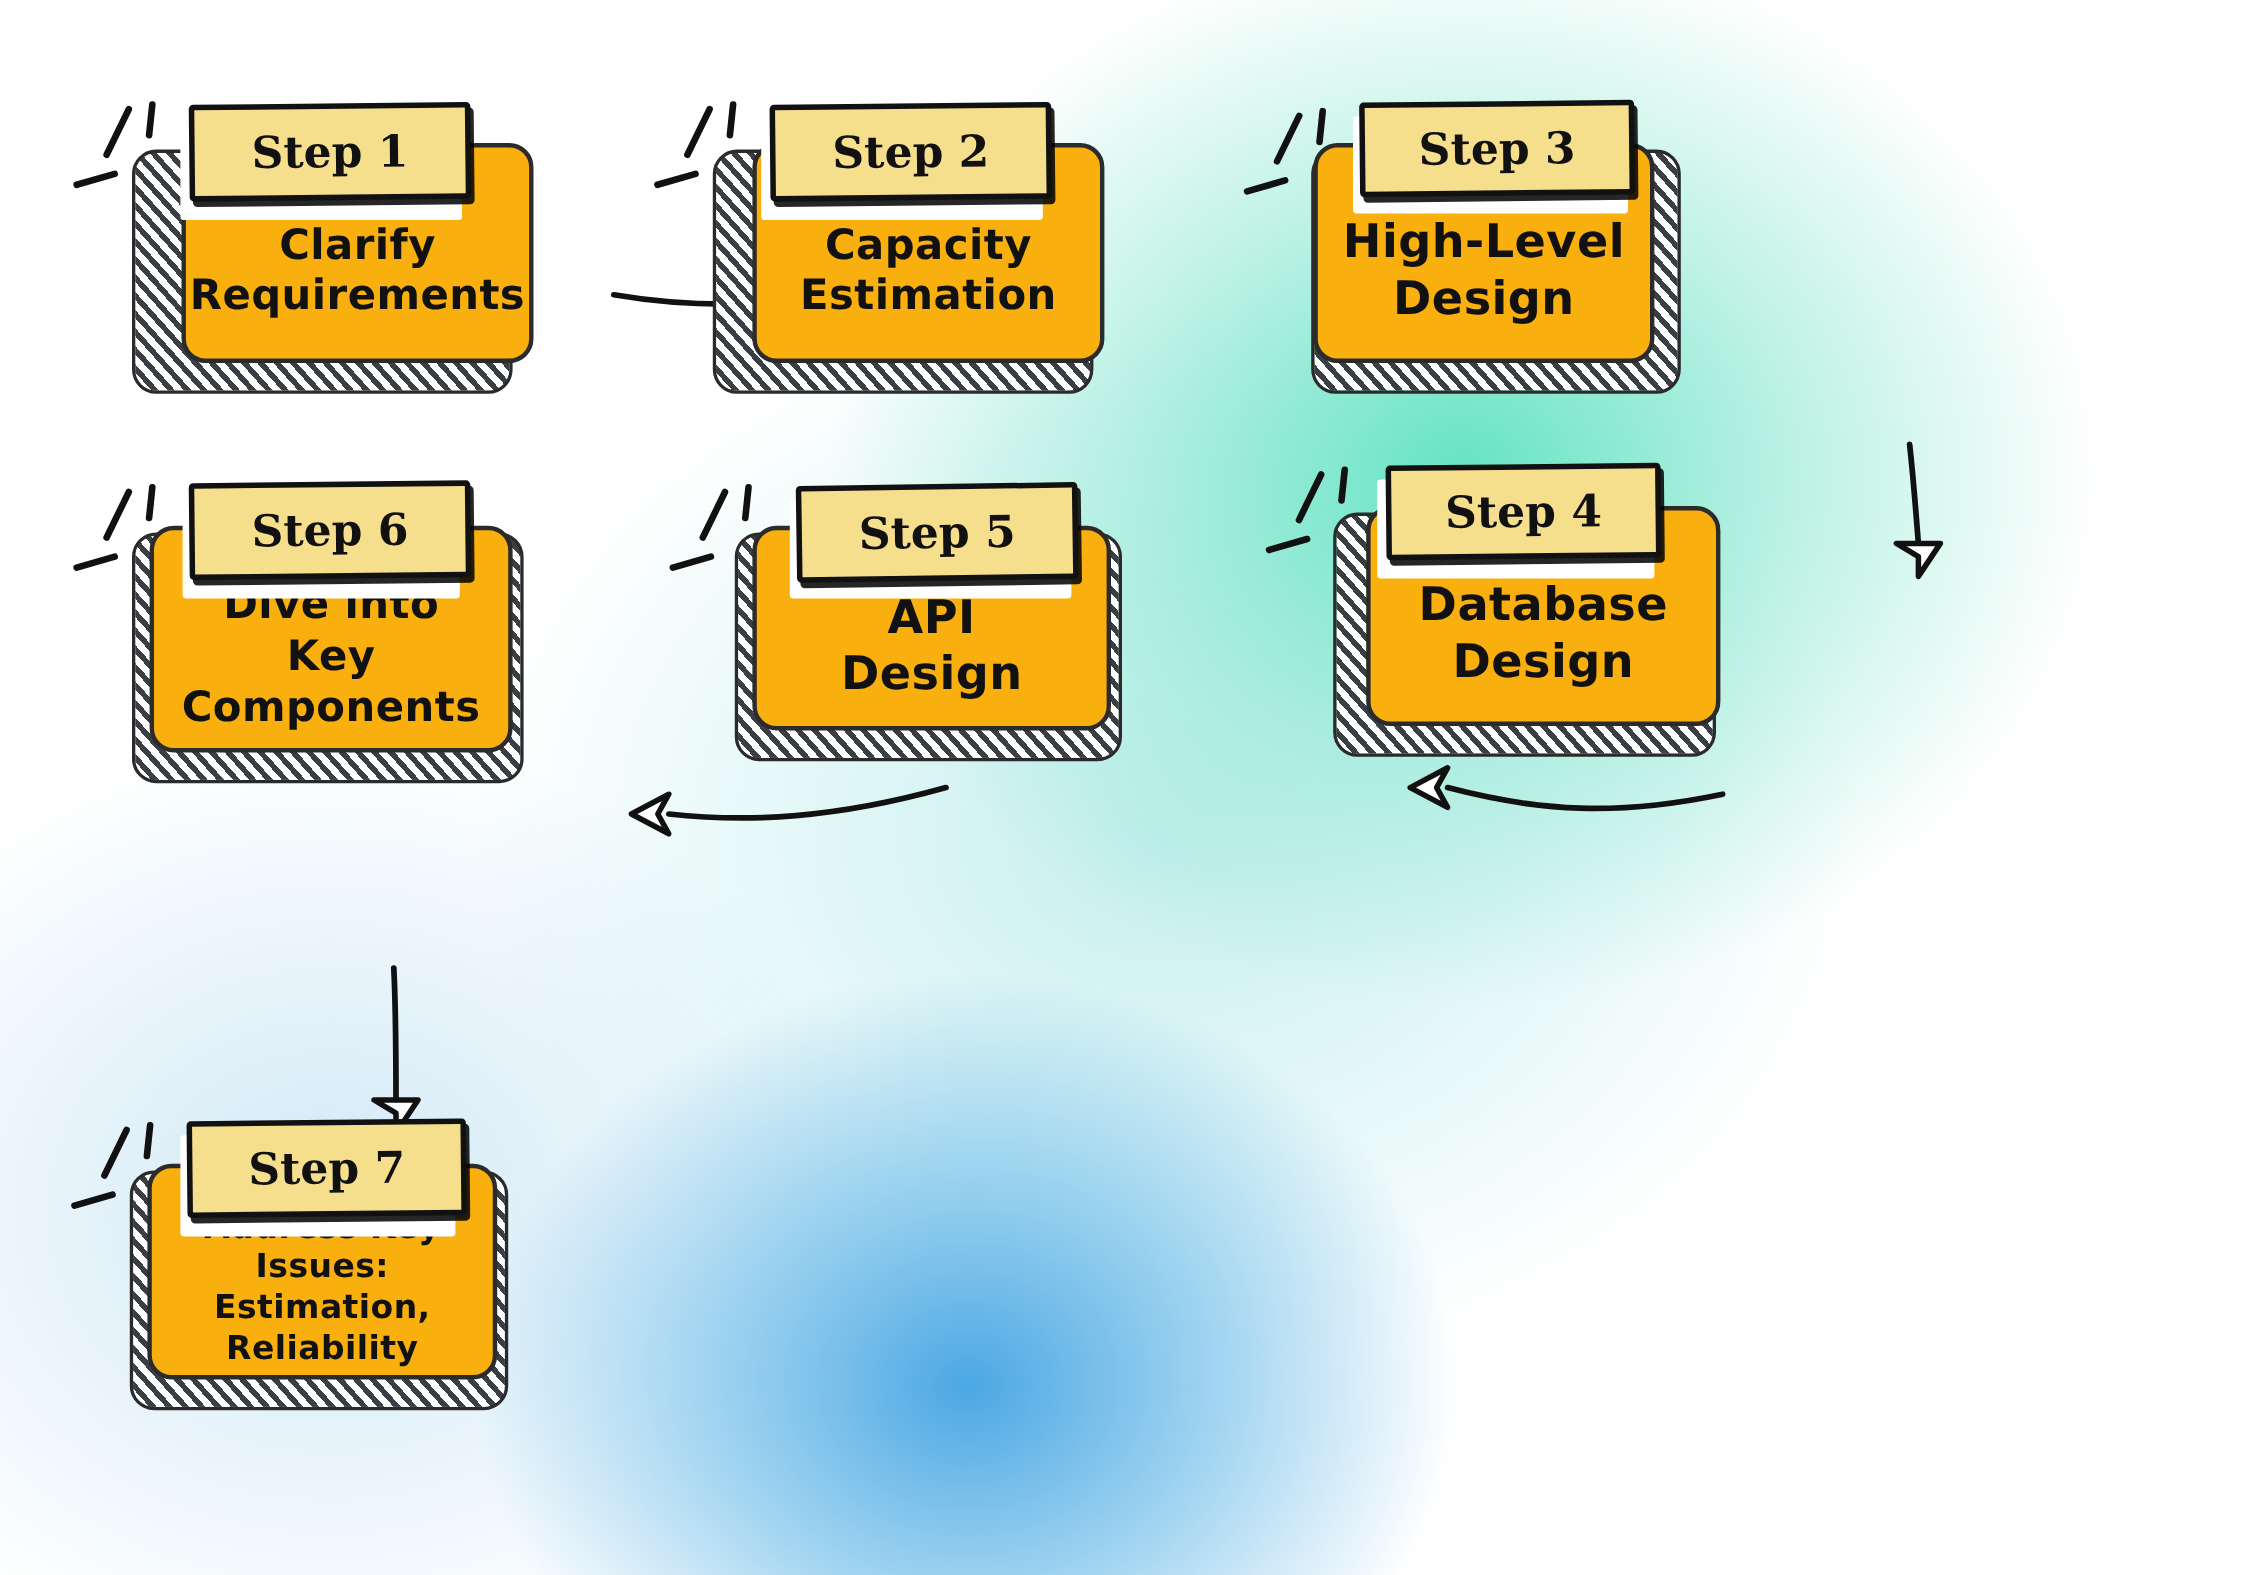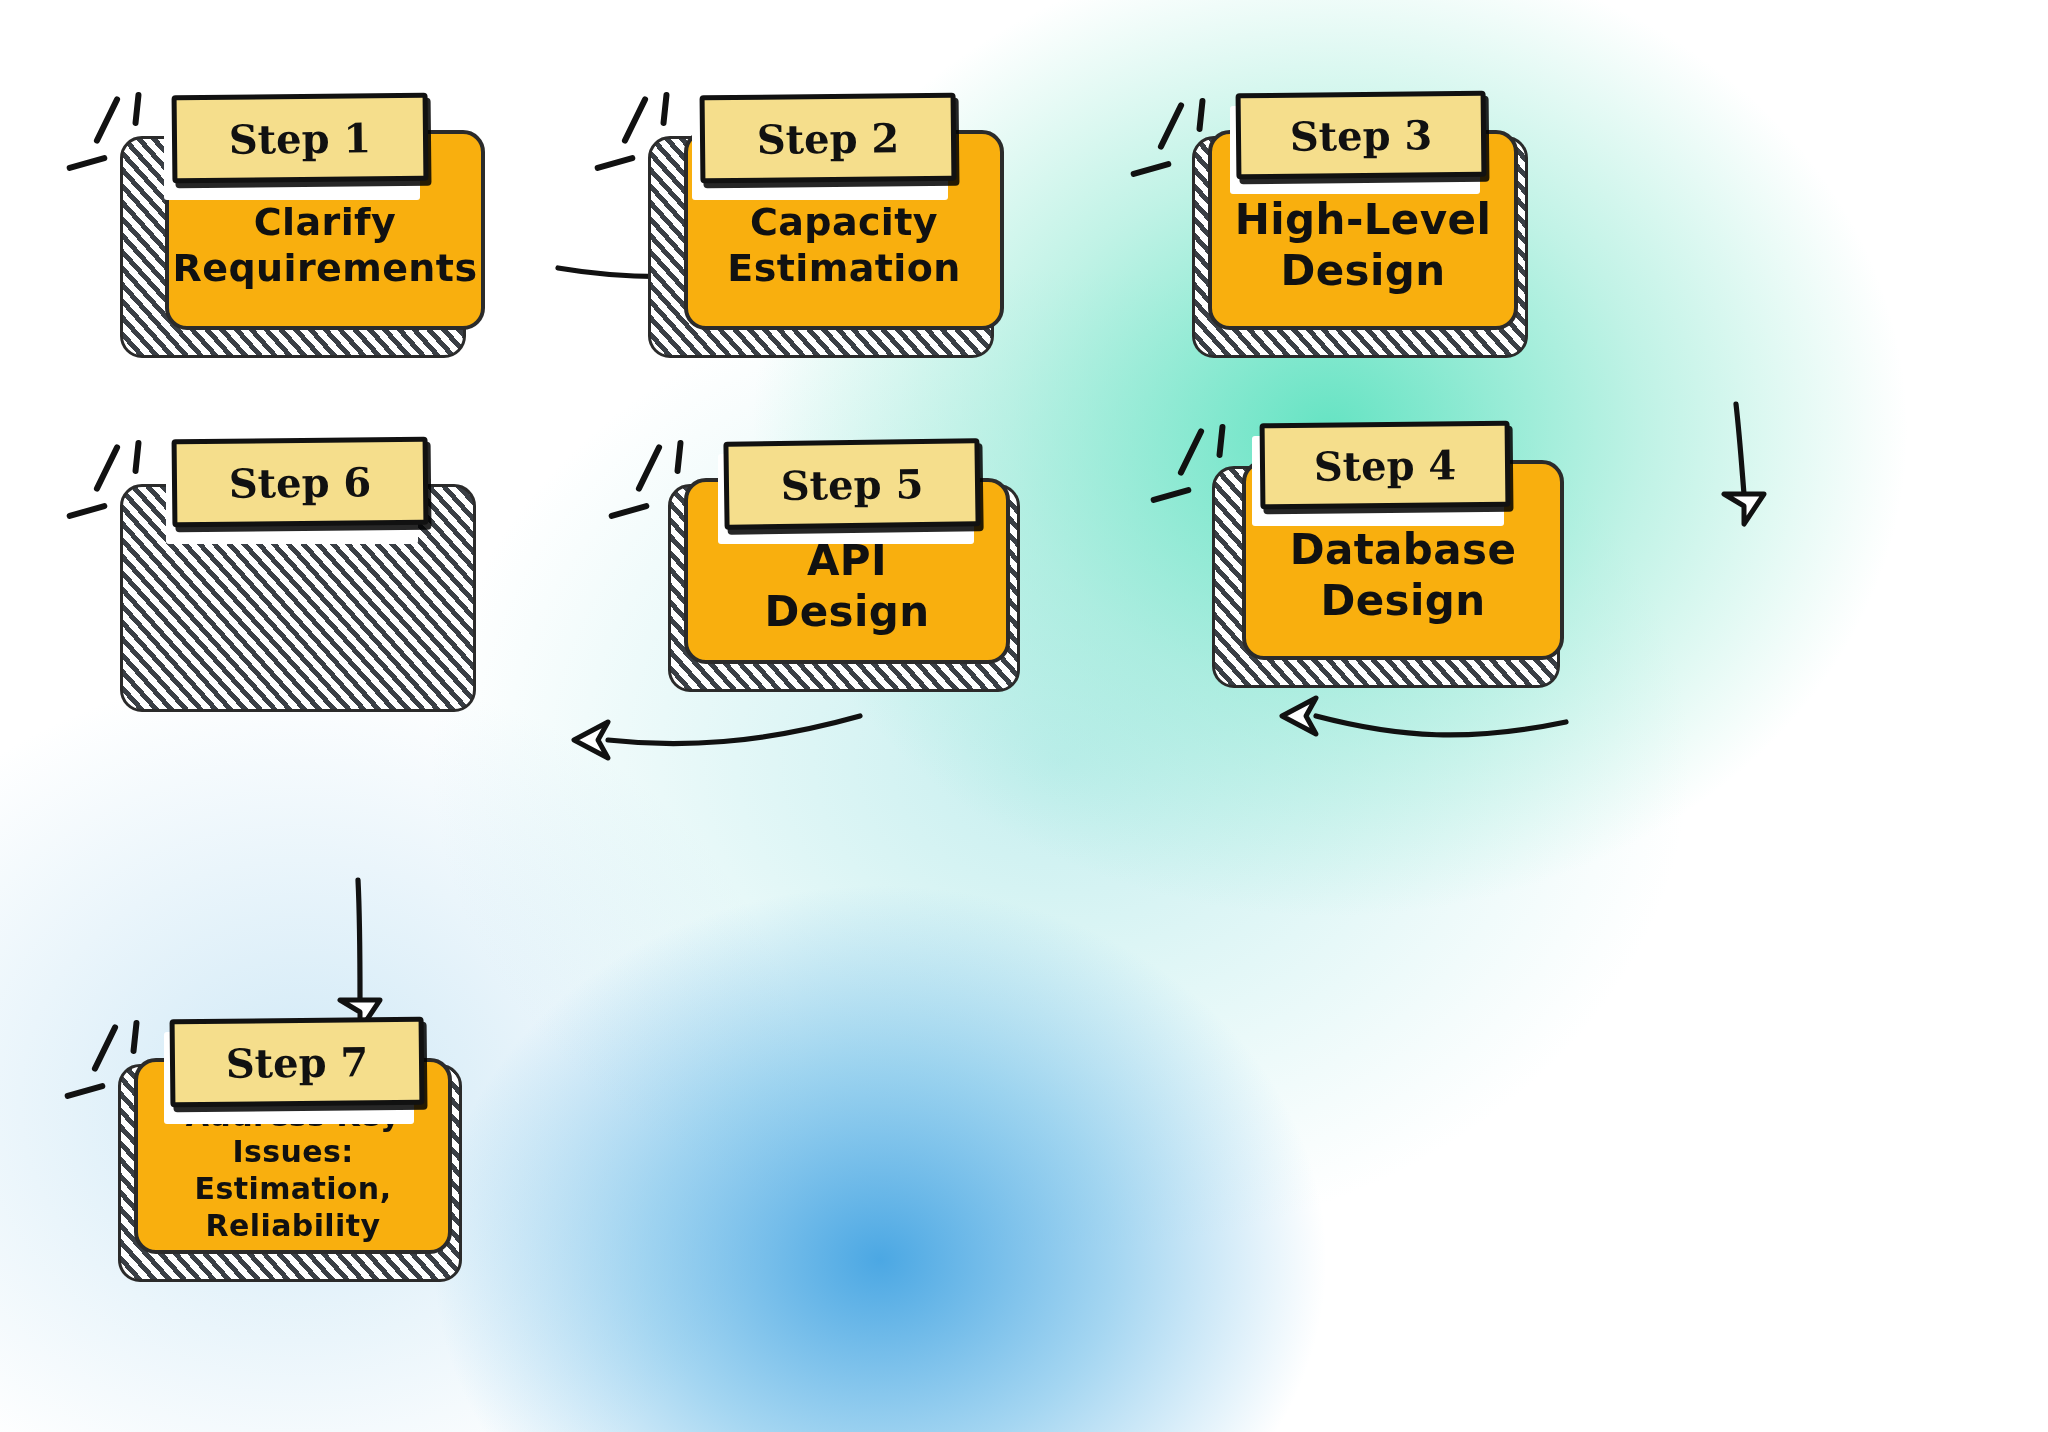--- a/index.html
+++ b/index.html
@@ -169,21 +169,21 @@
     <div class="tag" style="left:64px;top:-6px;width:246px;height:78px;font-size:40px;transform:rotate(-0.6deg);">Step 2</div>
   </div>
 
   <div class="node" style="left:1174px;top:104px;width:440px;height:260px;">
     <div class="spark" style="left:-24px;top:-10px;width:90px;height:90px;">
       <i style="left:18px;top:6px;width:6px;height:52px;transform:rotate(26deg);"></i>
       <i style="left:48px;top:4px;width:6px;height:34px;transform:rotate(6deg);"></i>
       <i style="left:-2px;top:54px;width:6px;height:42px;transform:rotate(74deg);"></i>
     </div>
     <div class="hatch" style="left:18px;top:32px;width:330px;height:216px;"></div>
-    <div class="card" style="left:34px;top:26px;width:310px;height:200px;font-size:42px;">
+    <div class="card" style="left:20px;top:26px;width:310px;height:200px;font-size:42px;">
       <span>
         <span class="lbl">High-Level</span>
         <span class="lbl">Design</span>
       </span>
     </div>
     <div class="tag-paper" style="left:56px;top:2px;width:250px;height:88px;"></div>
     <div class="tag" style="left:62px;top:-12px;width:240px;height:76px;font-size:40px;transform:rotate(-0.6deg);">Step 3</div>
   </div>
 
   <div class="node" style="left:1194px;top:430px;width:440px;height:260px;">
@@ -220,20 +220,26 @@
     <div class="tag" style="left:68px;top:-10px;width:246px;height:78px;font-size:40px;transform:rotate(-0.8deg);">Step 5</div>
   </div>
 
   <div class="node" style="left:110px;top:450px;width:440px;height:270px;">
     <div class="spark" style="left:-24px;top:-14px;width:90px;height:90px;">
       <i style="left:18px;top:6px;width:6px;height:52px;transform:rotate(26deg);"></i>
       <i style="left:48px;top:4px;width:6px;height:34px;transform:rotate(6deg);"></i>
       <i style="left:-2px;top:54px;width:6px;height:42px;transform:rotate(74deg);"></i>
     </div>
     <div class="hatch" style="left:10px;top:34px;width:350px;height:222px;"></div>
+    <div class="card" style="left:26px;top:28px;width:330px;height:206px;font-size:38px;">
+      <span>
+        <span class="lbl">Dive into</span>
+        <span class="lbl">Key Components</span>
+      </span>
+    </div>
     <div class="tag-paper" style="left:56px;top:2px;width:252px;height:92px;"></div>
     <div class="tag" style="left:62px;top:-12px;width:246px;height:78px;font-size:40px;transform:rotate(-0.6deg);">Step 6</div>
   </div>
 
   <div class="node" style="left:108px;top:1030px;width:440px;height:270px;">
     <div class="spark" style="left:-24px;top:-14px;width:90px;height:90px;">
       <i style="left:18px;top:6px;width:6px;height:52px;transform:rotate(26deg);"></i>
       <i style="left:48px;top:4px;width:6px;height:34px;transform:rotate(6deg);"></i>
       <i style="left:-2px;top:54px;width:6px;height:42px;transform:rotate(74deg);"></i>
     </div>

